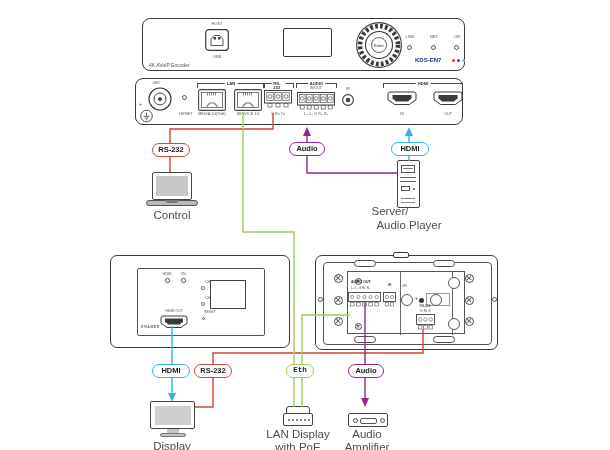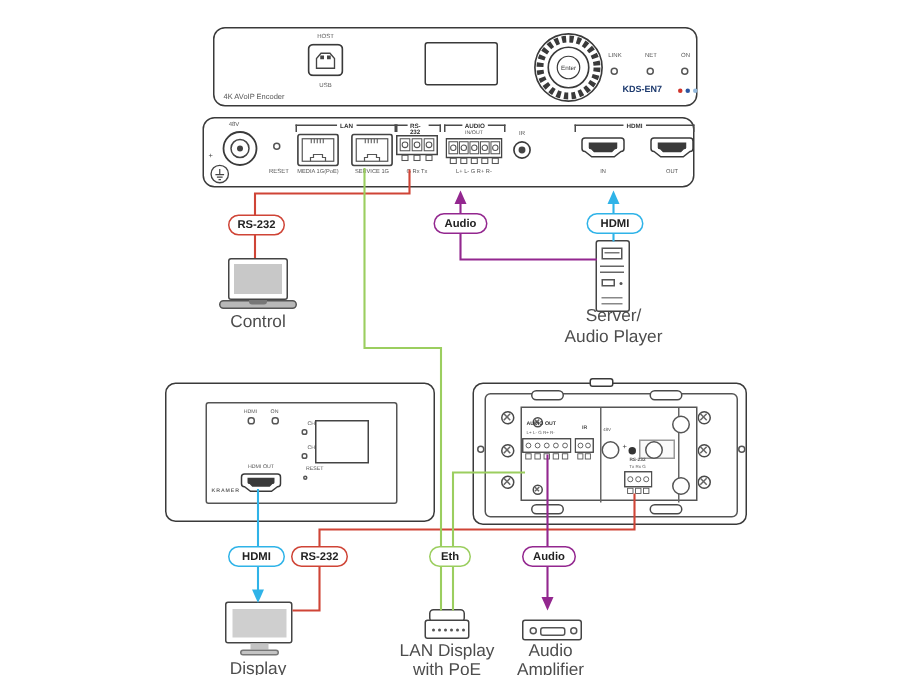--- a/index.html
+++ b/index.html
@@ -49,21 +49,21 @@
     <polygon points="409,127 405,136 413,136" fill="#2fb3e8"></polygon>
     <polygon points="365,407 361,398 369,398" fill="#93278f"></polygon>
     <polygon points="172,402 168,393 176,393" fill="#2fb3e8"></polygon>
   </svg>
 
   <div class="oval ov-red" style="left:152px;top:143px;width:38px;">RS-232</div>
   <div class="oval ov-pur" style="left:289px;top:142px;width:36px;">Audio</div>
   <div class="oval ov-cyan" style="left:391px;top:142px;width:38px;">HDMI</div>
   <div class="oval ov-cyan" style="left:152px;top:364px;width:38px;">HDMI</div>
   <div class="oval ov-red" style="left:194px;top:364px;width:38px;">RS-232</div>
-  <div class="oval ov-grn" style="left:286px;top:364px;width:28px;">Eth</div>
+  <div class="oval ov-grn" style="left:286px;top:364px;width:28px;font-family:Liberation Mono, monospace;">Eth</div>
   <div class="oval ov-pur" style="left:348px;top:364px;width:36px;">Audio</div>
 
   <div class="dev" style="left:142px;top:18px;width:323px;height:53px;border-radius:8px;">
     <span class="lb" style="left:6px;top:44px;font-size:5px;">4K AVoIP Encoder</span>
     <span class="lb cx" style="left:74px;top:3px;font-size:4px;">HOST</span>
     <svg class="abs" style="left:62px;top:10px;" width="24" height="22">
       <rect x="0.7" y="0.7" width="22.6" height="20.6" rx="3" fill="#fff" stroke="#3a3a3a" stroke-width="1.2"></rect>
       <path d="M6 16.5 v-6.5 l3-3.5 h6 l3 3.5 v6.5 z" fill="#fff" stroke="#444" stroke-width="0.9"></path>
       <rect x="8.5" y="8" width="2.5" height="2.5" fill="#444"></rect>
         <rect x="13" y="8" width="2.5" height="2.5" fill="#444"></rect>
@@ -199,21 +199,21 @@
   <div class="abs" style="left:397px;top:160px;width:23px;height:48px;border:1.3px solid #444;border-radius:2px;background:#fff;z-index:2;">
     <div class="abs" style="left:3px;top:4px;width:14px;height:8px;border:1px solid #555;"></div>
     <div class="abs" style="left:5px;top:6.5px;width:10px;height:1px;background:#777;"></div>
     <div class="abs" style="left:2px;top:16px;width:16px;height:1px;background:#666;"></div>
     <div class="abs" style="left:2px;top:20px;width:16px;height:1px;background:#666;"></div>
     <div class="abs" style="left:3px;top:25px;width:9px;height:5px;border:1px solid #555;"></div>
     <div class="abs" style="left:15px;top:27px;width:2px;height:2px;background:#555;border-radius:50%;"></div>
     <div class="abs" style="left:3px;top:37px;width:14px;height:1px;background:#888;"></div>
     <div class="abs" style="left:3px;top:41px;width:14px;height:1px;background:#888;"></div>
   </div>
-  <div class="dl" style="left:409px;top:206px;">Server/</div>
+  <div class="dl" style="left:390px;top:206px;">Server/</div>
   <div class="dl" style="left:409px;top:220px;">Audio Player</div>
 
   <div class="dev" style="left:110px;top:255px;width:180px;height:93px;border-radius:7px;">
     <div class="abs" style="left:26px;top:12px;width:128px;height:68px;border:1.2px solid #555;border-radius:2px;background:#fff;">
       <span class="lb cx" style="left:29px;top:4px;font-size:3.5px;">HDMI</span>
       <div class="hole" style="left:27px;top:9px;width:4.5px;height:4.5px;"></div>
       <span class="lb cx" style="left:45px;top:4px;font-size:3.5px;">ON</span>
       <div class="hole" style="left:43px;top:9px;width:4.5px;height:4.5px;"></div>
       <div class="abs" style="left:72px;top:11px;width:36px;height:29px;border:1.2px solid #444;background:#fff;"></div>
       <span class="lb" style="left:67px;top:12px;font-size:3.5px;">CH</span>

